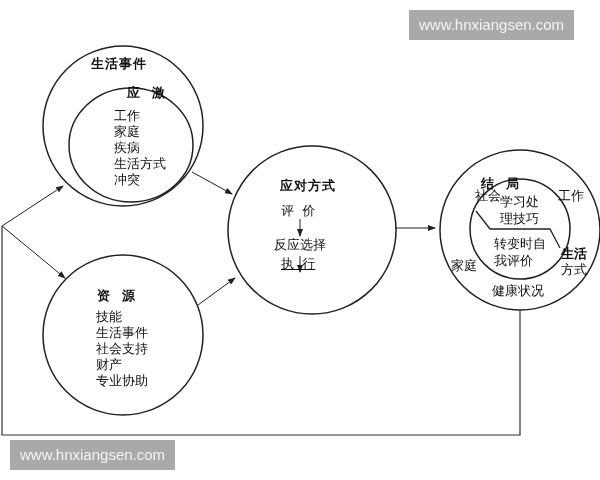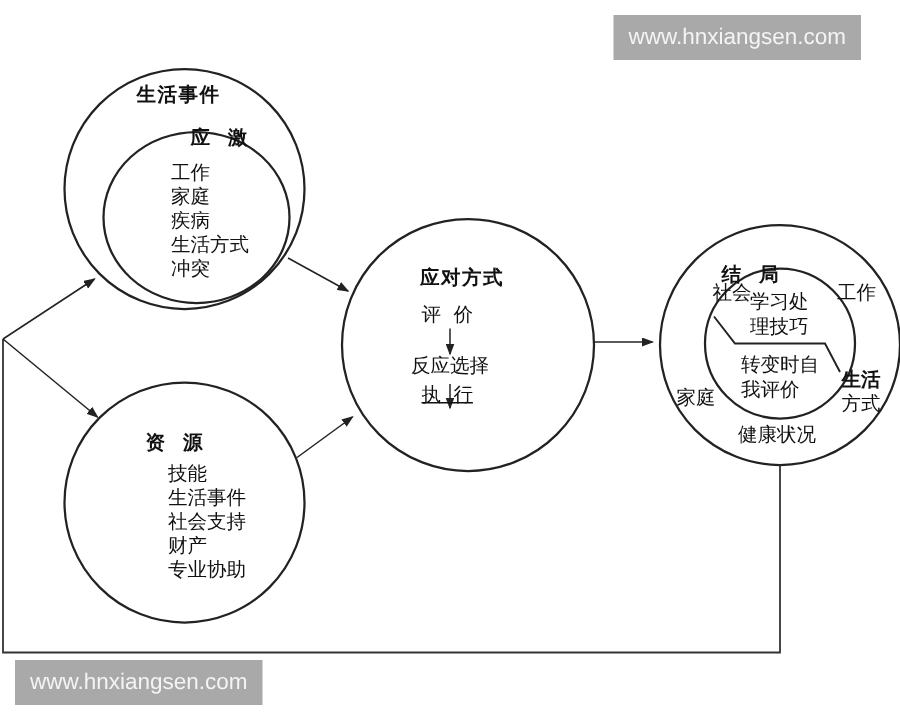--- a/index.html
+++ b/index.html
@@ -56,21 +56,21 @@
 <div class="t b" style="left:115px; top:85px; white-space:pre;margin-left:12px;">应  激</div>
 <div class="list" style="left:114px; top:108px;">
   <div>工作</div>
   <div>家庭</div>
   <div>疾病</div>
   <div>生活方式</div>
   <div>冲突</div>
 </div>
 
 <div class="t b" style="left:97px; top:288px; white-space:pre;">资  源</div>
-<div class="list" style="left:112px; top:309px;">
+<div class="list" style="left:96px; top:309px;">
   <div>技能</div>
   <div>生活事件</div>
   <div>社会支持</div>
   <div>财产</div>
   <div>专业协助</div>
 </div>
 
 <div class="t b" style="left:280px; top:178px;">应对方式</div>
 <div class="t" style="left:281px; top:203px; white-space:pre;">评  价</div>
 <div class="t" style="left:274px; top:237px;">反应选择</div>

